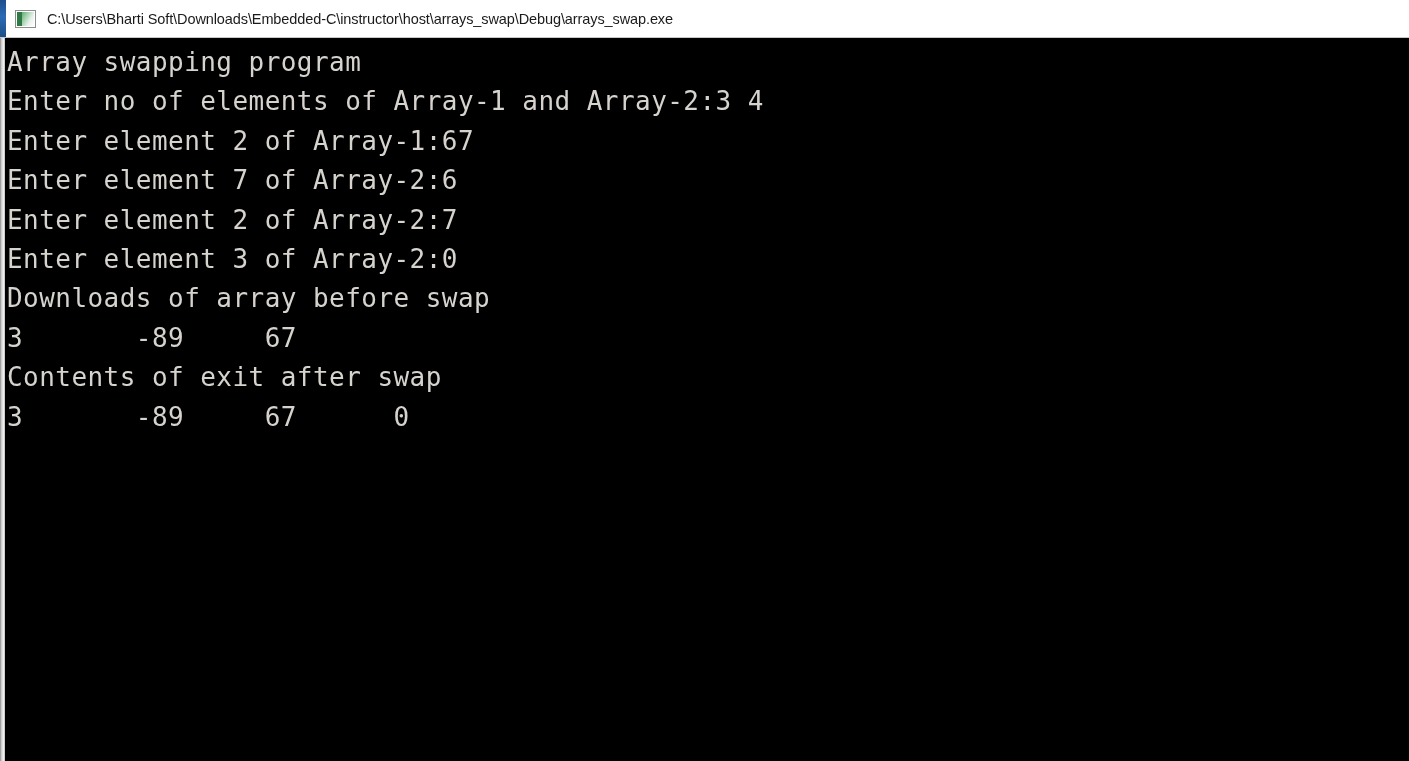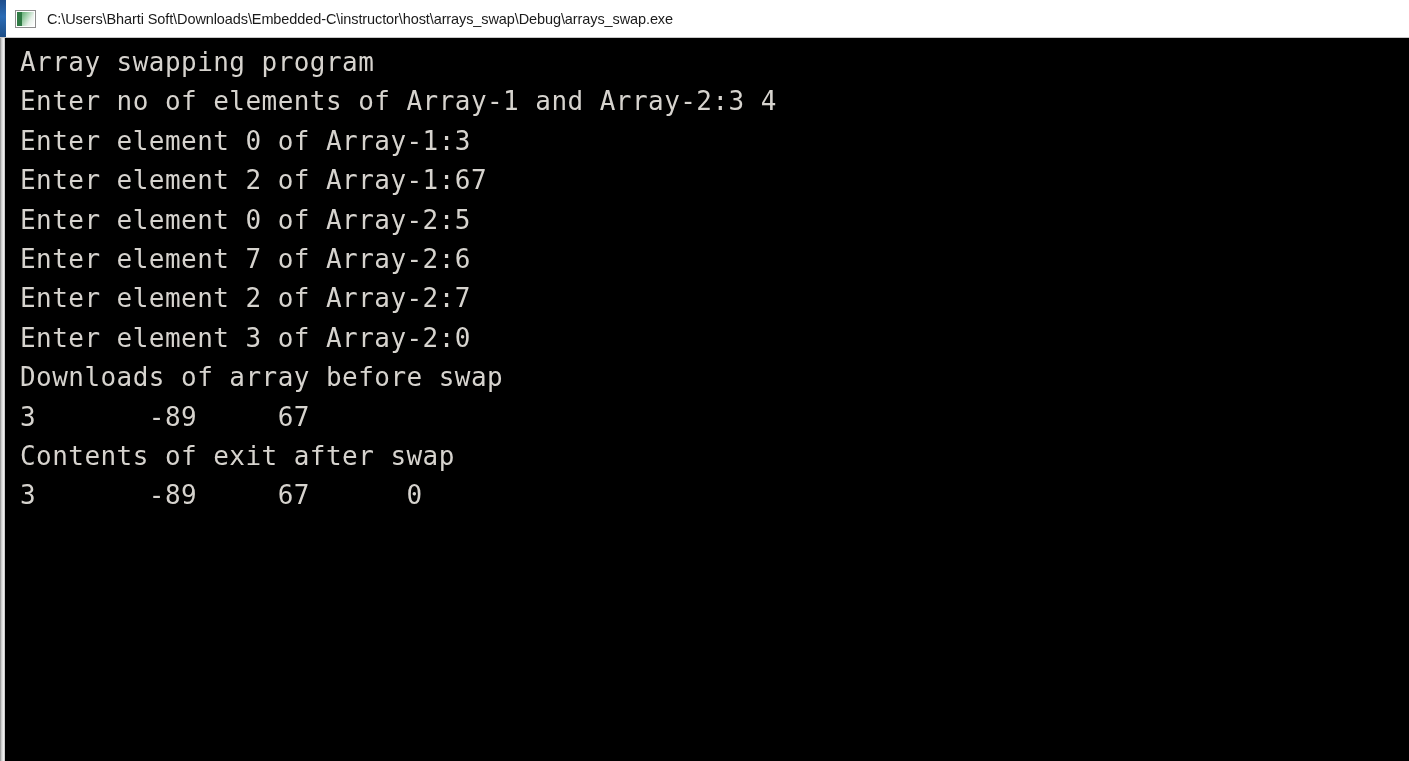--- a/index.html
+++ b/index.html
@@ -117,21 +117,21 @@
     padding-top: 5px;
     box-sizing: border-box;
   }
   .console-line {
     height: 39.4px;
     line-height: 39.4px;
     font-family: "DejaVu Sans Mono", monospace;
     font-size: 26px;
     color: #d6d3ce;
     white-space: pre;
-    padding-left: 15px;
+    padding-left: 2px;
     letter-spacing: 0.45px;
   }
 </style>
 </head>
 <body>
 
 <div id="app-window">
 
   <div id="title-bar">
     <div id="title-bar-edge-accent"></div>
@@ -140,23 +140,21 @@
       <div class="icon-bar"></div>
     </div>
     <div id="window-title">C:\Users\Bharti Soft\Downloads\Embedded-C\instructor\host\arrays_swap\Debug\arrays_swap.exe</div>
   </div>
 
   <div id="console-body">
     <div id="left-edge-strip"></div>
     <div id="console-text">
       <div class="console-line">Array swapping program</div>
       <div class="console-line">Enter no of elements of Array-1 and Array-2:3 4</div>
-      <div class="console-line">Enter element 0 of Array-1:3</div>
       <div class="console-line">Enter element 2 of Array-1:67</div>
-      <div class="console-line">Enter element 0 of Array-2:5</div>
       <div class="console-line">Enter element 7 of Array-2:6</div>
       <div class="console-line">Enter element 2 of Array-2:7</div>
       <div class="console-line">Enter element 3 of Array-2:0</div>
       <div class="console-line">Downloads of array before swap</div>
       <div class="console-line">3       -89     67</div>
       <div class="console-line">Contents of exit after swap</div>
       <div class="console-line">3       -89     67      0</div>
     </div>
   </div>
 

